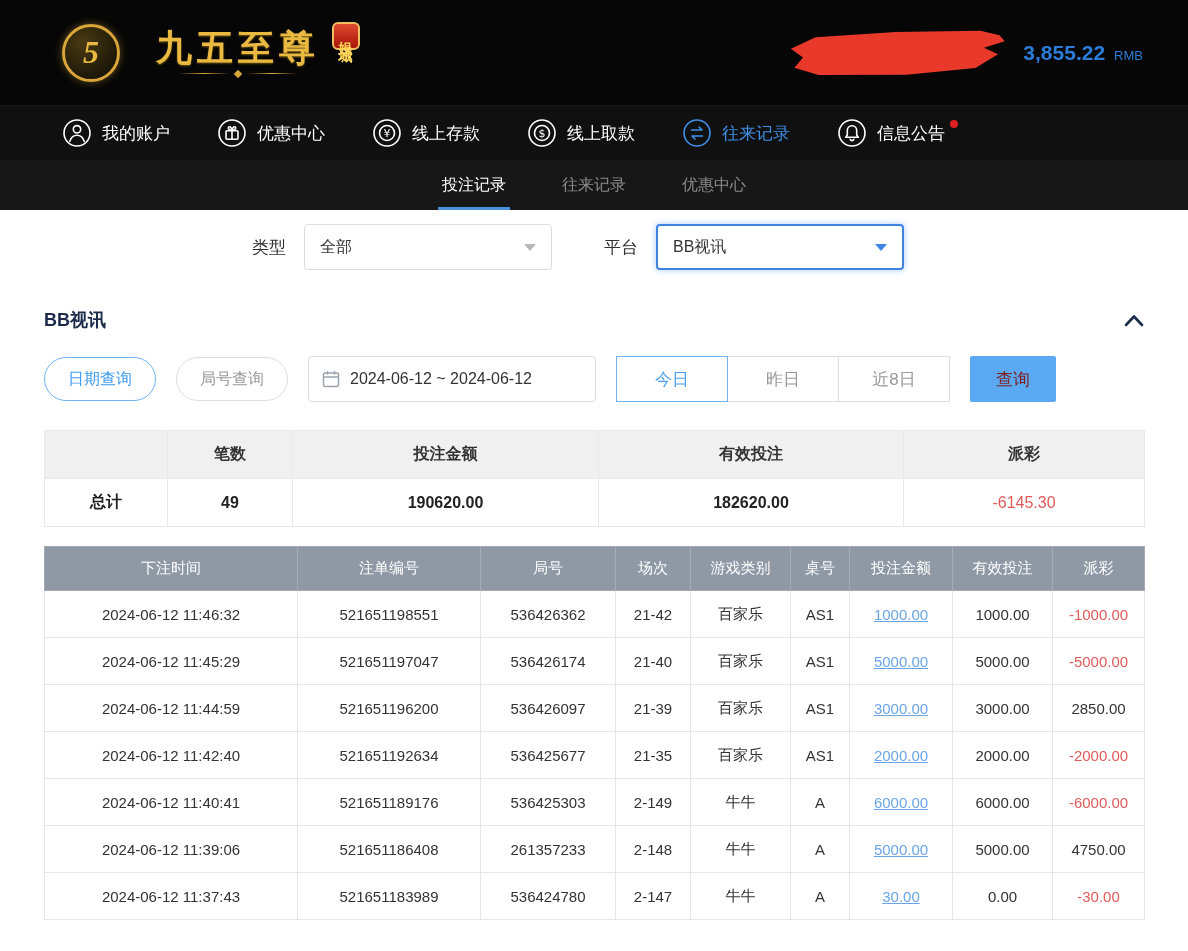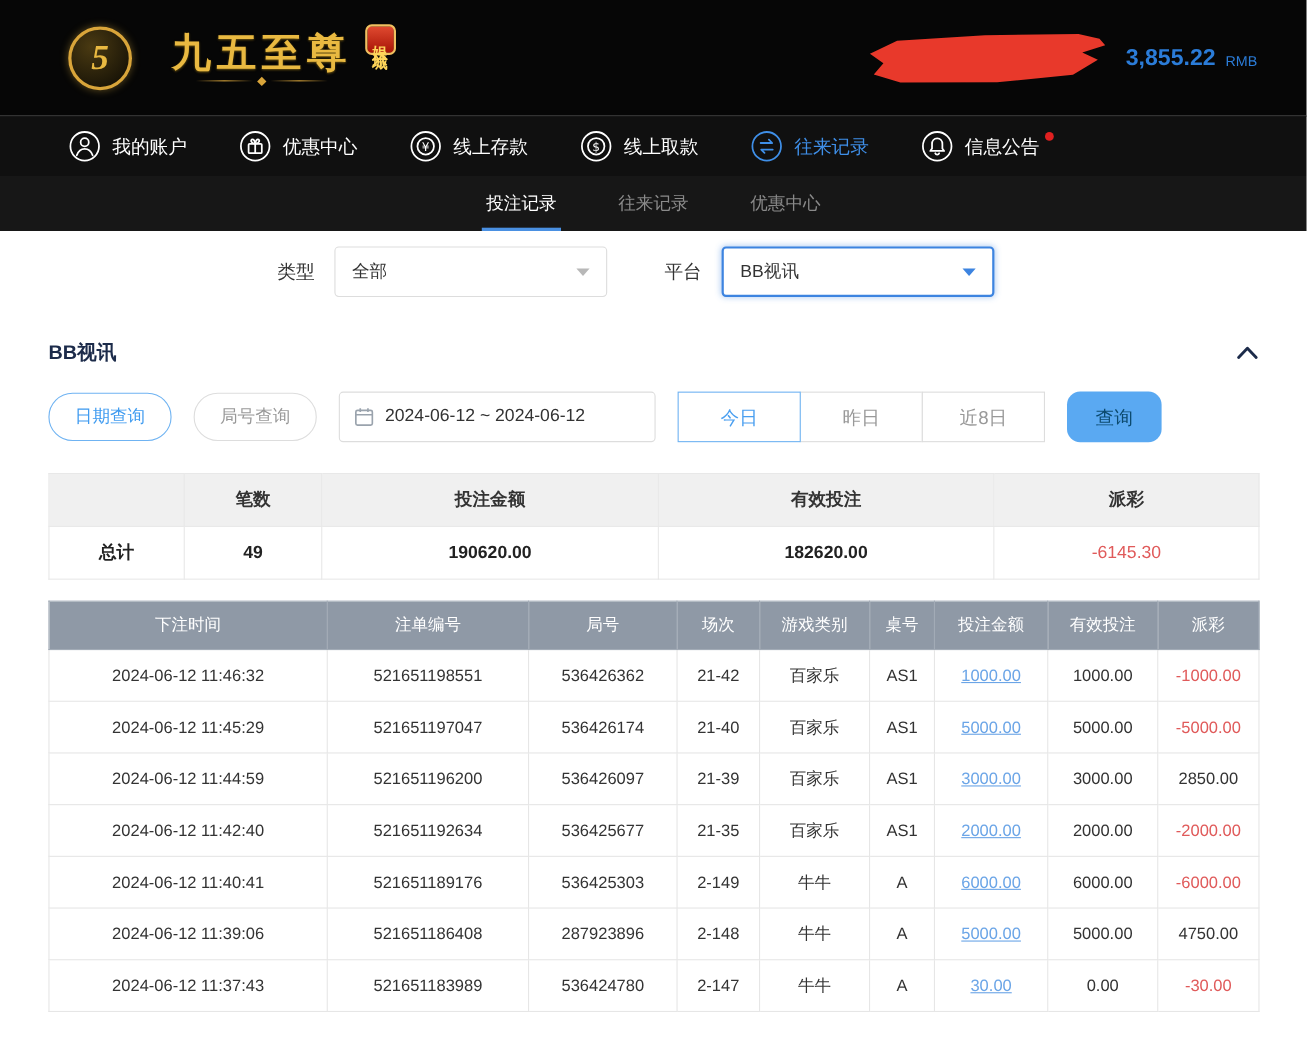--- a/index.html
+++ b/index.html
@@ -52,21 +52,21 @@
   
   .query-row { display: flex; align-items: center; padding: 16px 44px 0 44px; }
   .pill-btn { height: 44px; padding: 0 23px; border-radius: 22px; font-size: 16px; display: flex; align-items: center; background: #fff; cursor: pointer; }
   .pill-btn.primary { border: 1px solid #6fb3f2; color: #3f9bf0; margin-right: 20px; }
   .pill-btn.ghost { border: 1px solid #ddd; color: #999; margin-right: 20px; }
   .date-input { width: 288px; height: 46px; border: 1px solid #ddd; border-radius: 4px; display: flex; align-items: center; gap: 10px; padding: 0 13px; font-size: 16px; color: #333; margin-right: 20px; cursor: pointer; background: #fff; }
   .range-group { display: flex; margin-right: 20px; }
   .range-seg { width: 112px; height: 46px; border: 1px solid #ddd; margin-left: -1px; display: flex; align-items: center; justify-content: center; font-size: 17px; color: #999; background: #fff; cursor: pointer; }
   .range-seg:first-child { margin-left: 0; }
   .range-seg.active { color: #4a9ff0; border-color: #6fb3f2; position: relative; z-index: 2; }
-  .search-btn { width: 86px; height: 46px; background: #5aa9f2; color: #0c4a6e; border: none; border-radius: 12px; font-size: 17px; cursor: pointer; font-family: inherit; }
+  .search-btn { width: 86px; height: 46px; background: #5aa9f2; color: #7f1d1d; border: none; border-radius: 2px; font-size: 17px; cursor: pointer; font-family: inherit; }
 
   
   table { border-collapse: collapse; table-layout: fixed; }
   .summary-table { width: 1100px; margin: 28px 44px 0 44px; font-size: 16px; }
   .summary-table th, .summary-table td { border: 1px solid #e8e8e8; height: 48px; text-align: center; }
   .summary-table thead th { background: #f0f0f0; color: #333; font-weight: bold; }
   .summary-table td { font-weight: bold; color: #222; background: #fff; }
   .summary-table td.red { color: #e05a5a; font-weight: normal; }
 
   
@@ -323,21 +323,21 @@
           <td>2-149</td>
           <td>牛牛</td>
           <td>A</td>
           <td><span class="amount-link">6000.00</span></td>
           <td>6000.00</td>
           <td class="neg">-6000.00</td>
         </tr>
         <tr>
           <td>2024-06-12 11:39:06</td>
           <td>521651186408</td>
-          <td>287923896</td>
+          <td>261357233</td>
           <td>2-148</td>
           <td>牛牛</td>
           <td>A</td>
           <td><span class="amount-link">5000.00</span></td>
           <td>5000.00</td>
           <td>4750.00</td>
         </tr>
         <tr>
           <td>2024-06-12 11:37:43</td>
           <td>521651183989</td>

